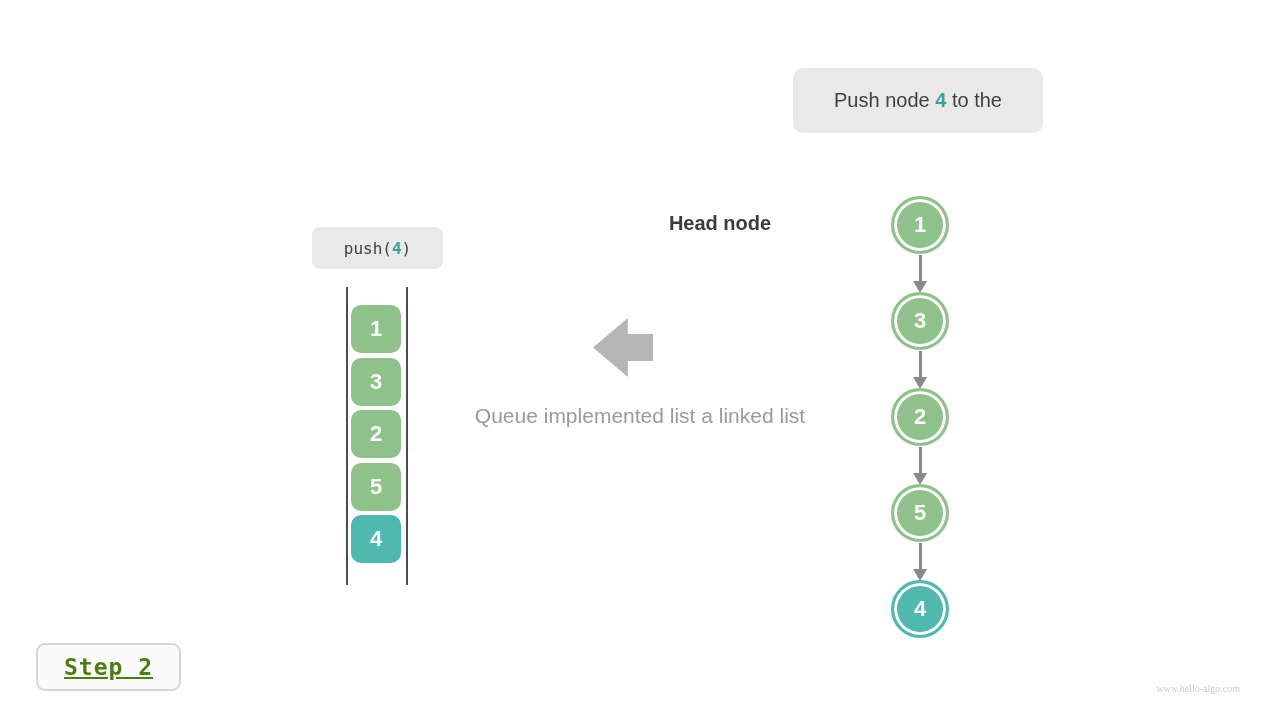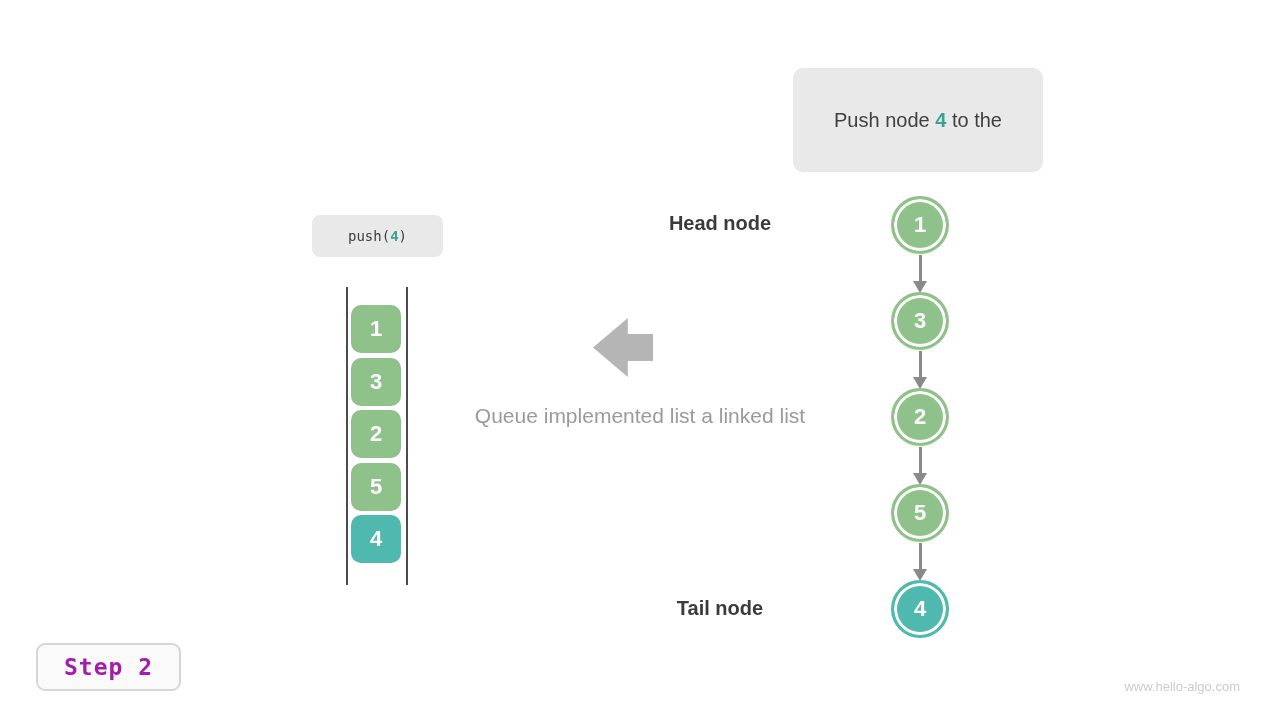--- a/index.html
+++ b/index.html
@@ -5,34 +5,34 @@
   html, body { margin: 0; padding: 0; background: #ffffff; }
   #canvas {
     position: relative;
     width: 1280px; height: 720px;
     background: #ffffff;
     overflow: hidden;
     font-family: "Liberation Sans", sans-serif;
   }
   
   .tooltip {
-    position: absolute; left: 793px; top: 68px; width: 250px; height: 104px;
+    position: absolute; left: 793px; top: 68px; width: 250px; height: 65px;
     background: var(--box-bg); border-radius: 10px;
     display: flex; flex-direction: column; align-items: center; justify-content: center;
     font-size: 20px; line-height: 29px; color: var(--dark-text);
     text-align: center;
   }
   .hl { color: var(--teal-text); font-weight: bold; }
   
   .op-label {
-    position: absolute; left: 312px; top: 215px; width: 131px; height: 42px;
+    position: absolute; left: 312px; top: 227px; width: 131px; height: 42px;
     background: var(--box-bg); border-radius: 8px;
     display: flex; align-items: center; justify-content: center;
     font-family: "DejaVu Sans Mono", monospace;
-    font-size: 14px; color: var(--dark-text);
+    font-size: 16px; color: var(--dark-text);
   }
   
   .stack-wall {
     position: absolute; top: 287px; width: 2px; height: 298px;
     background: #4c4c4c;
   }
   .stack-item {
     position: absolute; left: 351px; width: 50px; height: 48px;
     border-radius: 10px;
     display: flex; align-items: center; justify-content: center;
@@ -76,27 +76,27 @@
     position: absolute; right: 410px; width: 300px;
     text-align: center; font-size: 20px; font-weight: bold; color: #3b3b3b;
   }
   
   .step-badge {
     position: absolute; left: 36px; top: 643px; width: 145px; height: 48px;
     background: #fafafa; border: 2px solid #d6d6d6; border-radius: 9px;
     box-sizing: border-box;
     display: flex; align-items: center; justify-content: center;
     font-family: "DejaVu Sans Mono", monospace;
-    font-size: 23px; font-weight: bold; color: #a21caf; letter-spacing: 1px;
+    font-size: 23px; font-weight: bold; color: #4d7c0f; letter-spacing: 1px; text-decoration: underline;
   }
   
   .watermark {
     position: absolute; right: 40px; bottom: 26px;
-    font-family: Liberation Sans, sans-serif;
-    font-size: 13px; color: #cbcbcb; margin-top: 33px;
+    font-family: Liberation Serif, serif;
+    font-size: 10px; color: #cbcbcb; margin-top: 33px;
   }
 </style>
 </head>
 <body>
 
 <div id="canvas">
 
   <div class="tooltip">
     <div>
       <span>Push node </span><span class="hl">4</span><span> to the</span>
@@ -137,19 +137,18 @@
       <div class="head"></div>
     </div>
   <div class="lnode bg-green" style="top:484px">5</div>
   <div class="larrow" style="top:543px">
       <div class="stem"></div>
       <div class="head"></div>
     </div>
   <div class="lnode bg-teal" style="top:580px">4</div>
 
   <div class="node-label" style="top:212px">Head node</div>
-  <div class="node-label" style="top:597px">Tail node</div>
 
   <div class="step-badge">Step 2</div>
 
   <div class="watermark">www.hello-algo.com</div>
 
 </div>
 
 </body></html>

